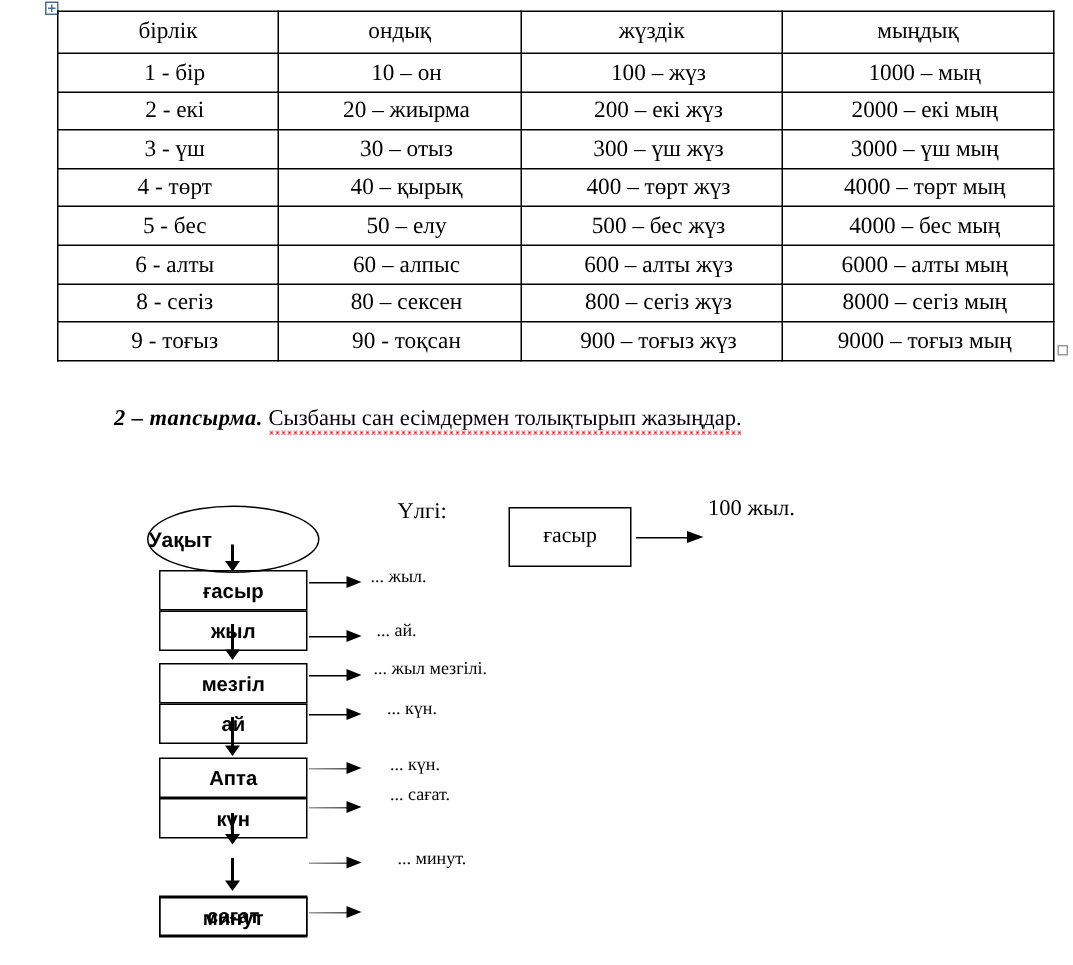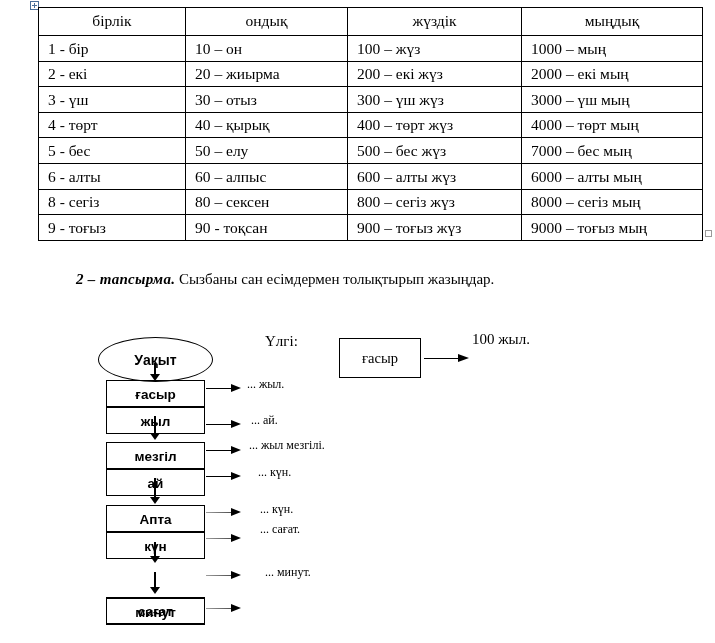--- a/index.html
+++ b/index.html
@@ -69,21 +69,21 @@
     padding: 2px 0 2px 9px;
     vertical-align: middle;
     font-weight: normal;
   }
   #numbers-table th {
     text-align: center;
     padding: 3px 0 4px 0;
     font-size: 15.5px;
   }
   #numbers-table tr.header-row th { height: 20px; text-align: center; }
-  #numbers-table tbody td { height: 20.6px; }
+  #numbers-table tbody td { height: 20.6px; text-align: center; }
   .col-1 { width: 147px; }
   .col-2 { width: 162px; }
   .col-3 { width: 174px; }
   .col-4 { width: 181px; }
 
   
   #task-line {
     position: absolute;
     left: 76px;
     top: 271px;
@@ -122,21 +122,21 @@
     width: 115px;
     height: 45px;
     border: 1.3px solid #000000;
     border-radius: 50%;
     box-sizing: border-box;
   }
   .dgm-ellipse span {
     position: absolute;
     left: 0; right: 0; top: 50%;
     transform: translateY(-52%);
-    text-align: center;
+    text-align: left;
     font-family: "Liberation Sans", sans-serif;
     font-weight: bold;
     font-size: 14px;
   }
 
   .dgm-box {
     position: absolute;
     left: 106px;
     width: 99px;
     height: 27px;
@@ -277,21 +277,21 @@
     <tr>
       <td>4 - төрт</td>
       <td>40 – қырық</td>
       <td>400 – төрт жүз</td>
       <td>4000 – төрт мың</td>
     </tr>
     <tr>
       <td>5 - бес</td>
       <td>50 – елу</td>
       <td>500 – бес жүз</td>
-      <td>7000 – бес мың</td>
+      <td>4000 – бес мың</td>
     </tr>
     <tr>
       <td>6 - алты</td>
       <td>60 – алпыс</td>
       <td>600 – алты жүз</td>
       <td>6000 – алты мың</td>
     </tr>
     <tr>
       <td>8 - сегіз</td>
       <td>80 – сексен</td>

